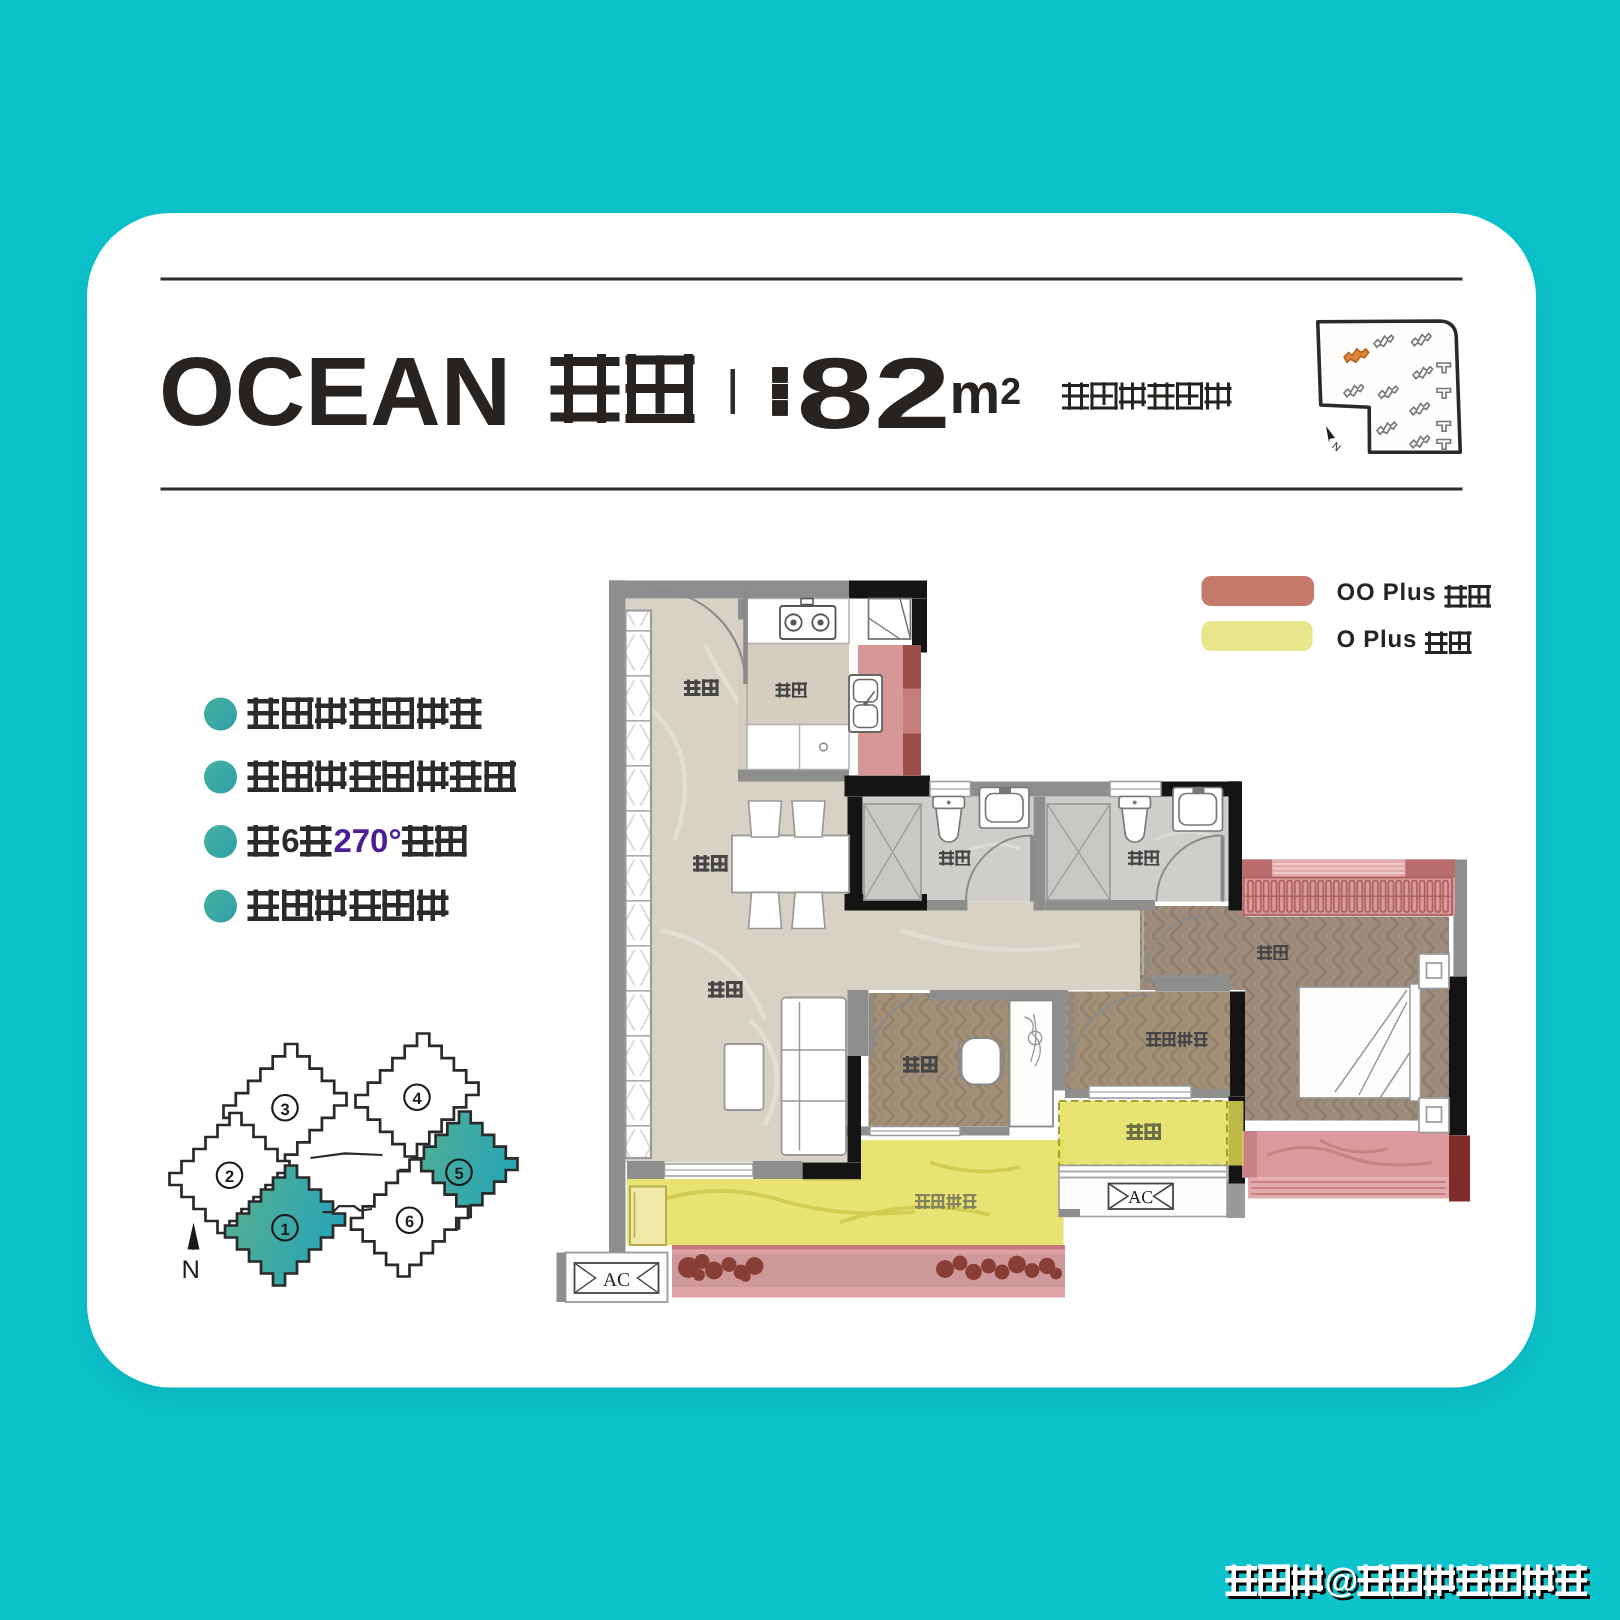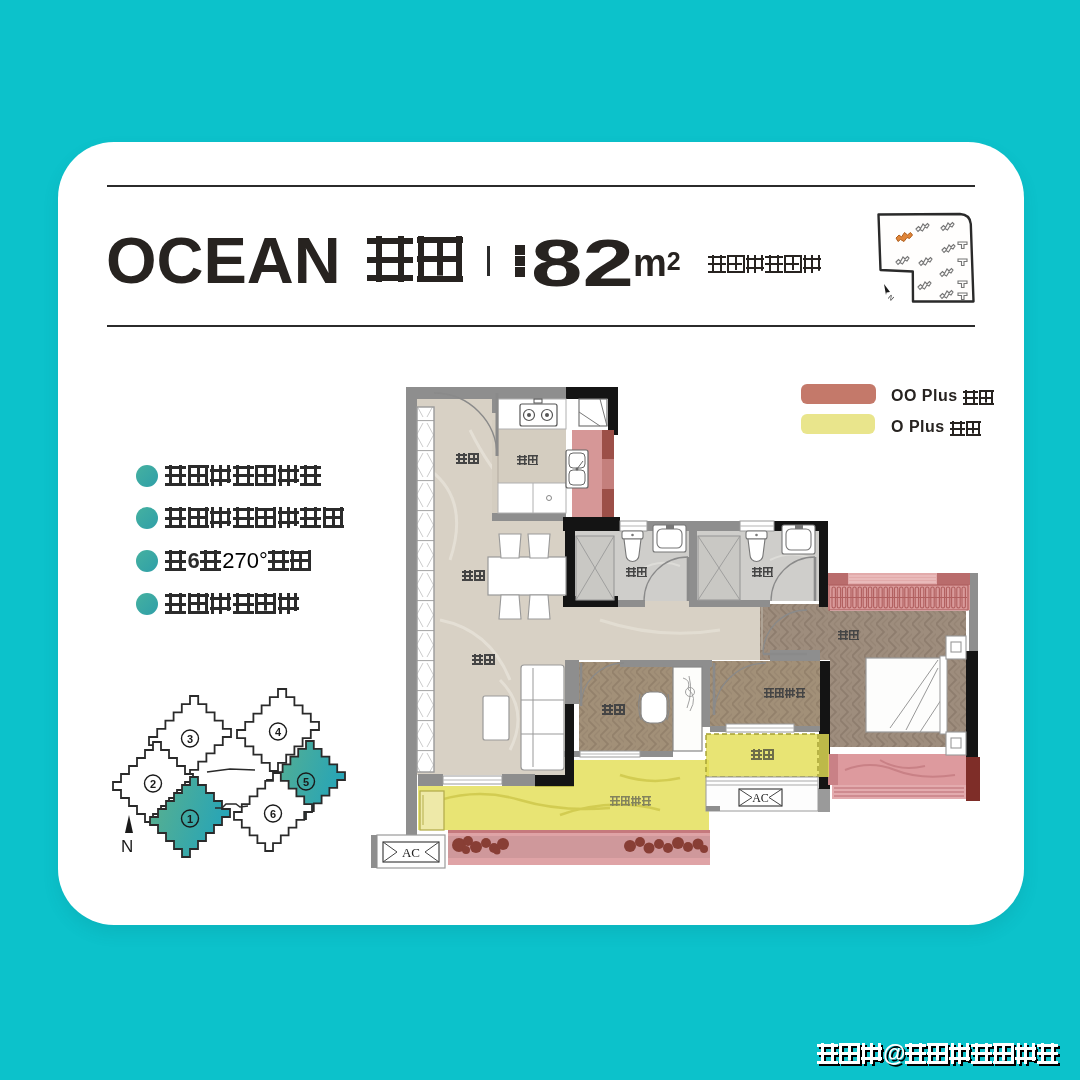--- a/index.html
+++ b/index.html
@@ -74,21 +74,21 @@
       <span class="cn" style="width:21px;height:21px;background:linear-gradient(#2b2b2b,#2b2b2b) 0 2%/100% 3px,linear-gradient(#2b2b2b,#2b2b2b) 0 50%/86% 3px,linear-gradient(#2b2b2b,#2b2b2b) 0 100%/100% 3px,linear-gradient(#2b2b2b,#2b2b2b) 2% 0/3px 100%,linear-gradient(#2b2b2b,#2b2b2b) 50% 8%/3px 84%,linear-gradient(#2b2b2b,#2b2b2b) 98% 0/3px 100%;background-repeat:no-repeat;margin-right:1.5px;"></span>
       <span class="cn" style="width:21px;height:21px;background:linear-gradient(#2b2b2b,#2b2b2b) 0 20%/100% 3px,linear-gradient(#2b2b2b,#2b2b2b) 0 78%/100% 3px,linear-gradient(#2b2b2b,#2b2b2b) 8% 0/3px 100%,linear-gradient(#2b2b2b,#2b2b2b) 50% 0/3px 100%,linear-gradient(#2b2b2b,#2b2b2b) 92% 12%/3px 88%;background-repeat:no-repeat;margin-right:1.5px;"></span>
       <span class="cn" style="width:21px;height:21px;background:linear-gradient(#2b2b2b,#2b2b2b) 0 6%/100% 3px,linear-gradient(#2b2b2b,#2b2b2b) 0 52%/100% 3px,linear-gradient(#2b2b2b,#2b2b2b) 0 98%/100% 3px,linear-gradient(#2b2b2b,#2b2b2b) 22% 0/3px 100%,linear-gradient(#2b2b2b,#2b2b2b) 78% 0/3px 100%;background-repeat:no-repeat;margin-right:1.5px;"></span>
       <span class="cn" style="width:21px;height:21px;background:linear-gradient(#2b2b2b,#2b2b2b) 0 2%/100% 3px,linear-gradient(#2b2b2b,#2b2b2b) 0 50%/86% 3px,linear-gradient(#2b2b2b,#2b2b2b) 0 100%/100% 3px,linear-gradient(#2b2b2b,#2b2b2b) 2% 0/3px 100%,linear-gradient(#2b2b2b,#2b2b2b) 50% 8%/3px 84%,linear-gradient(#2b2b2b,#2b2b2b) 98% 0/3px 100%;background-repeat:no-repeat;margin-right:1.5px;"></span>
     </div>
     <div class="abs" style="left:136px;top:549.8px;width:22px;height:22px;border-radius:50%;background:linear-gradient(135deg,#45b1a0,#2f9fa8);"></div>
     <div class="abs row" style="left: 165px; top: 550.3px;">
       <span class="cn" style="width:21px;height:21px;background:linear-gradient(#2b2b2b,#2b2b2b) 0 6%/100% 3px,linear-gradient(#2b2b2b,#2b2b2b) 0 52%/100% 3px,linear-gradient(#2b2b2b,#2b2b2b) 0 98%/100% 3px,linear-gradient(#2b2b2b,#2b2b2b) 22% 0/3px 100%,linear-gradient(#2b2b2b,#2b2b2b) 78% 0/3px 100%;background-repeat:no-repeat;margin-right:1.5px;"></span>
       <span style="font-size:22px;font-weight:bold;color:#2b2b2b;line-height:21px;">6</span>
       <span class="cn" style="width:21px;height:21px;background:linear-gradient(#2b2b2b,#2b2b2b) 0 6%/100% 3px,linear-gradient(#2b2b2b,#2b2b2b) 0 52%/100% 3px,linear-gradient(#2b2b2b,#2b2b2b) 0 98%/100% 3px,linear-gradient(#2b2b2b,#2b2b2b) 22% 0/3px 100%,linear-gradient(#2b2b2b,#2b2b2b) 78% 0/3px 100%;background-repeat:no-repeat;margin-right:1.5px;"></span>
-      <span style="font-size:22px;font-weight:normal;color:#000000;line-height:21px;">270°</span>
+      <span style="font-size:22px;font-weight:bold;color:#4c1d95;line-height:21px;">270°</span>
       <span class="cn" style="width:21px;height:21px;background:linear-gradient(#2b2b2b,#2b2b2b) 0 6%/100% 3px,linear-gradient(#2b2b2b,#2b2b2b) 0 52%/100% 3px,linear-gradient(#2b2b2b,#2b2b2b) 0 98%/100% 3px,linear-gradient(#2b2b2b,#2b2b2b) 22% 0/3px 100%,linear-gradient(#2b2b2b,#2b2b2b) 78% 0/3px 100%;background-repeat:no-repeat;margin-right:1.5px;"></span>
       <span class="cn" style="width:21px;height:21px;background:linear-gradient(#2b2b2b,#2b2b2b) 0 2%/100% 3px,linear-gradient(#2b2b2b,#2b2b2b) 0 50%/86% 3px,linear-gradient(#2b2b2b,#2b2b2b) 0 100%/100% 3px,linear-gradient(#2b2b2b,#2b2b2b) 2% 0/3px 100%,linear-gradient(#2b2b2b,#2b2b2b) 50% 8%/3px 84%,linear-gradient(#2b2b2b,#2b2b2b) 98% 0/3px 100%;background-repeat:no-repeat;margin-right:1.5px;"></span>
     </div>
     <div class="abs" style="left:136px;top:592.7px;width:22px;height:22px;border-radius:50%;background:linear-gradient(135deg,#45b1a0,#2f9fa8);"></div>
     <div class="abs row" style="left: 165px; top: 593.2px;">
       <span class="cn" style="width:21px;height:21px;background:linear-gradient(#2b2b2b,#2b2b2b) 0 6%/100% 3px,linear-gradient(#2b2b2b,#2b2b2b) 0 52%/100% 3px,linear-gradient(#2b2b2b,#2b2b2b) 0 98%/100% 3px,linear-gradient(#2b2b2b,#2b2b2b) 22% 0/3px 100%,linear-gradient(#2b2b2b,#2b2b2b) 78% 0/3px 100%;background-repeat:no-repeat;margin-right:1.5px;"></span>
       <span class="cn" style="width:21px;height:21px;background:linear-gradient(#2b2b2b,#2b2b2b) 0 2%/100% 3px,linear-gradient(#2b2b2b,#2b2b2b) 0 50%/86% 3px,linear-gradient(#2b2b2b,#2b2b2b) 0 100%/100% 3px,linear-gradient(#2b2b2b,#2b2b2b) 2% 0/3px 100%,linear-gradient(#2b2b2b,#2b2b2b) 50% 8%/3px 84%,linear-gradient(#2b2b2b,#2b2b2b) 98% 0/3px 100%;background-repeat:no-repeat;margin-right:1.5px;"></span>
       <span class="cn" style="width:21px;height:21px;background:linear-gradient(#2b2b2b,#2b2b2b) 0 20%/100% 3px,linear-gradient(#2b2b2b,#2b2b2b) 0 78%/100% 3px,linear-gradient(#2b2b2b,#2b2b2b) 8% 0/3px 100%,linear-gradient(#2b2b2b,#2b2b2b) 50% 0/3px 100%,linear-gradient(#2b2b2b,#2b2b2b) 92% 12%/3px 88%;background-repeat:no-repeat;margin-right:1.5px;"></span>
       <span class="cn" style="width:21px;height:21px;background:linear-gradient(#2b2b2b,#2b2b2b) 0 6%/100% 3px,linear-gradient(#2b2b2b,#2b2b2b) 0 52%/100% 3px,linear-gradient(#2b2b2b,#2b2b2b) 0 98%/100% 3px,linear-gradient(#2b2b2b,#2b2b2b) 22% 0/3px 100%,linear-gradient(#2b2b2b,#2b2b2b) 78% 0/3px 100%;background-repeat:no-repeat;margin-right:1.5px;"></span>
       <span class="cn" style="width:21px;height:21px;background:linear-gradient(#2b2b2b,#2b2b2b) 0 2%/100% 3px,linear-gradient(#2b2b2b,#2b2b2b) 0 50%/86% 3px,linear-gradient(#2b2b2b,#2b2b2b) 0 100%/100% 3px,linear-gradient(#2b2b2b,#2b2b2b) 2% 0/3px 100%,linear-gradient(#2b2b2b,#2b2b2b) 50% 8%/3px 84%,linear-gradient(#2b2b2b,#2b2b2b) 98% 0/3px 100%;background-repeat:no-repeat;margin-right:1.5px;"></span>

